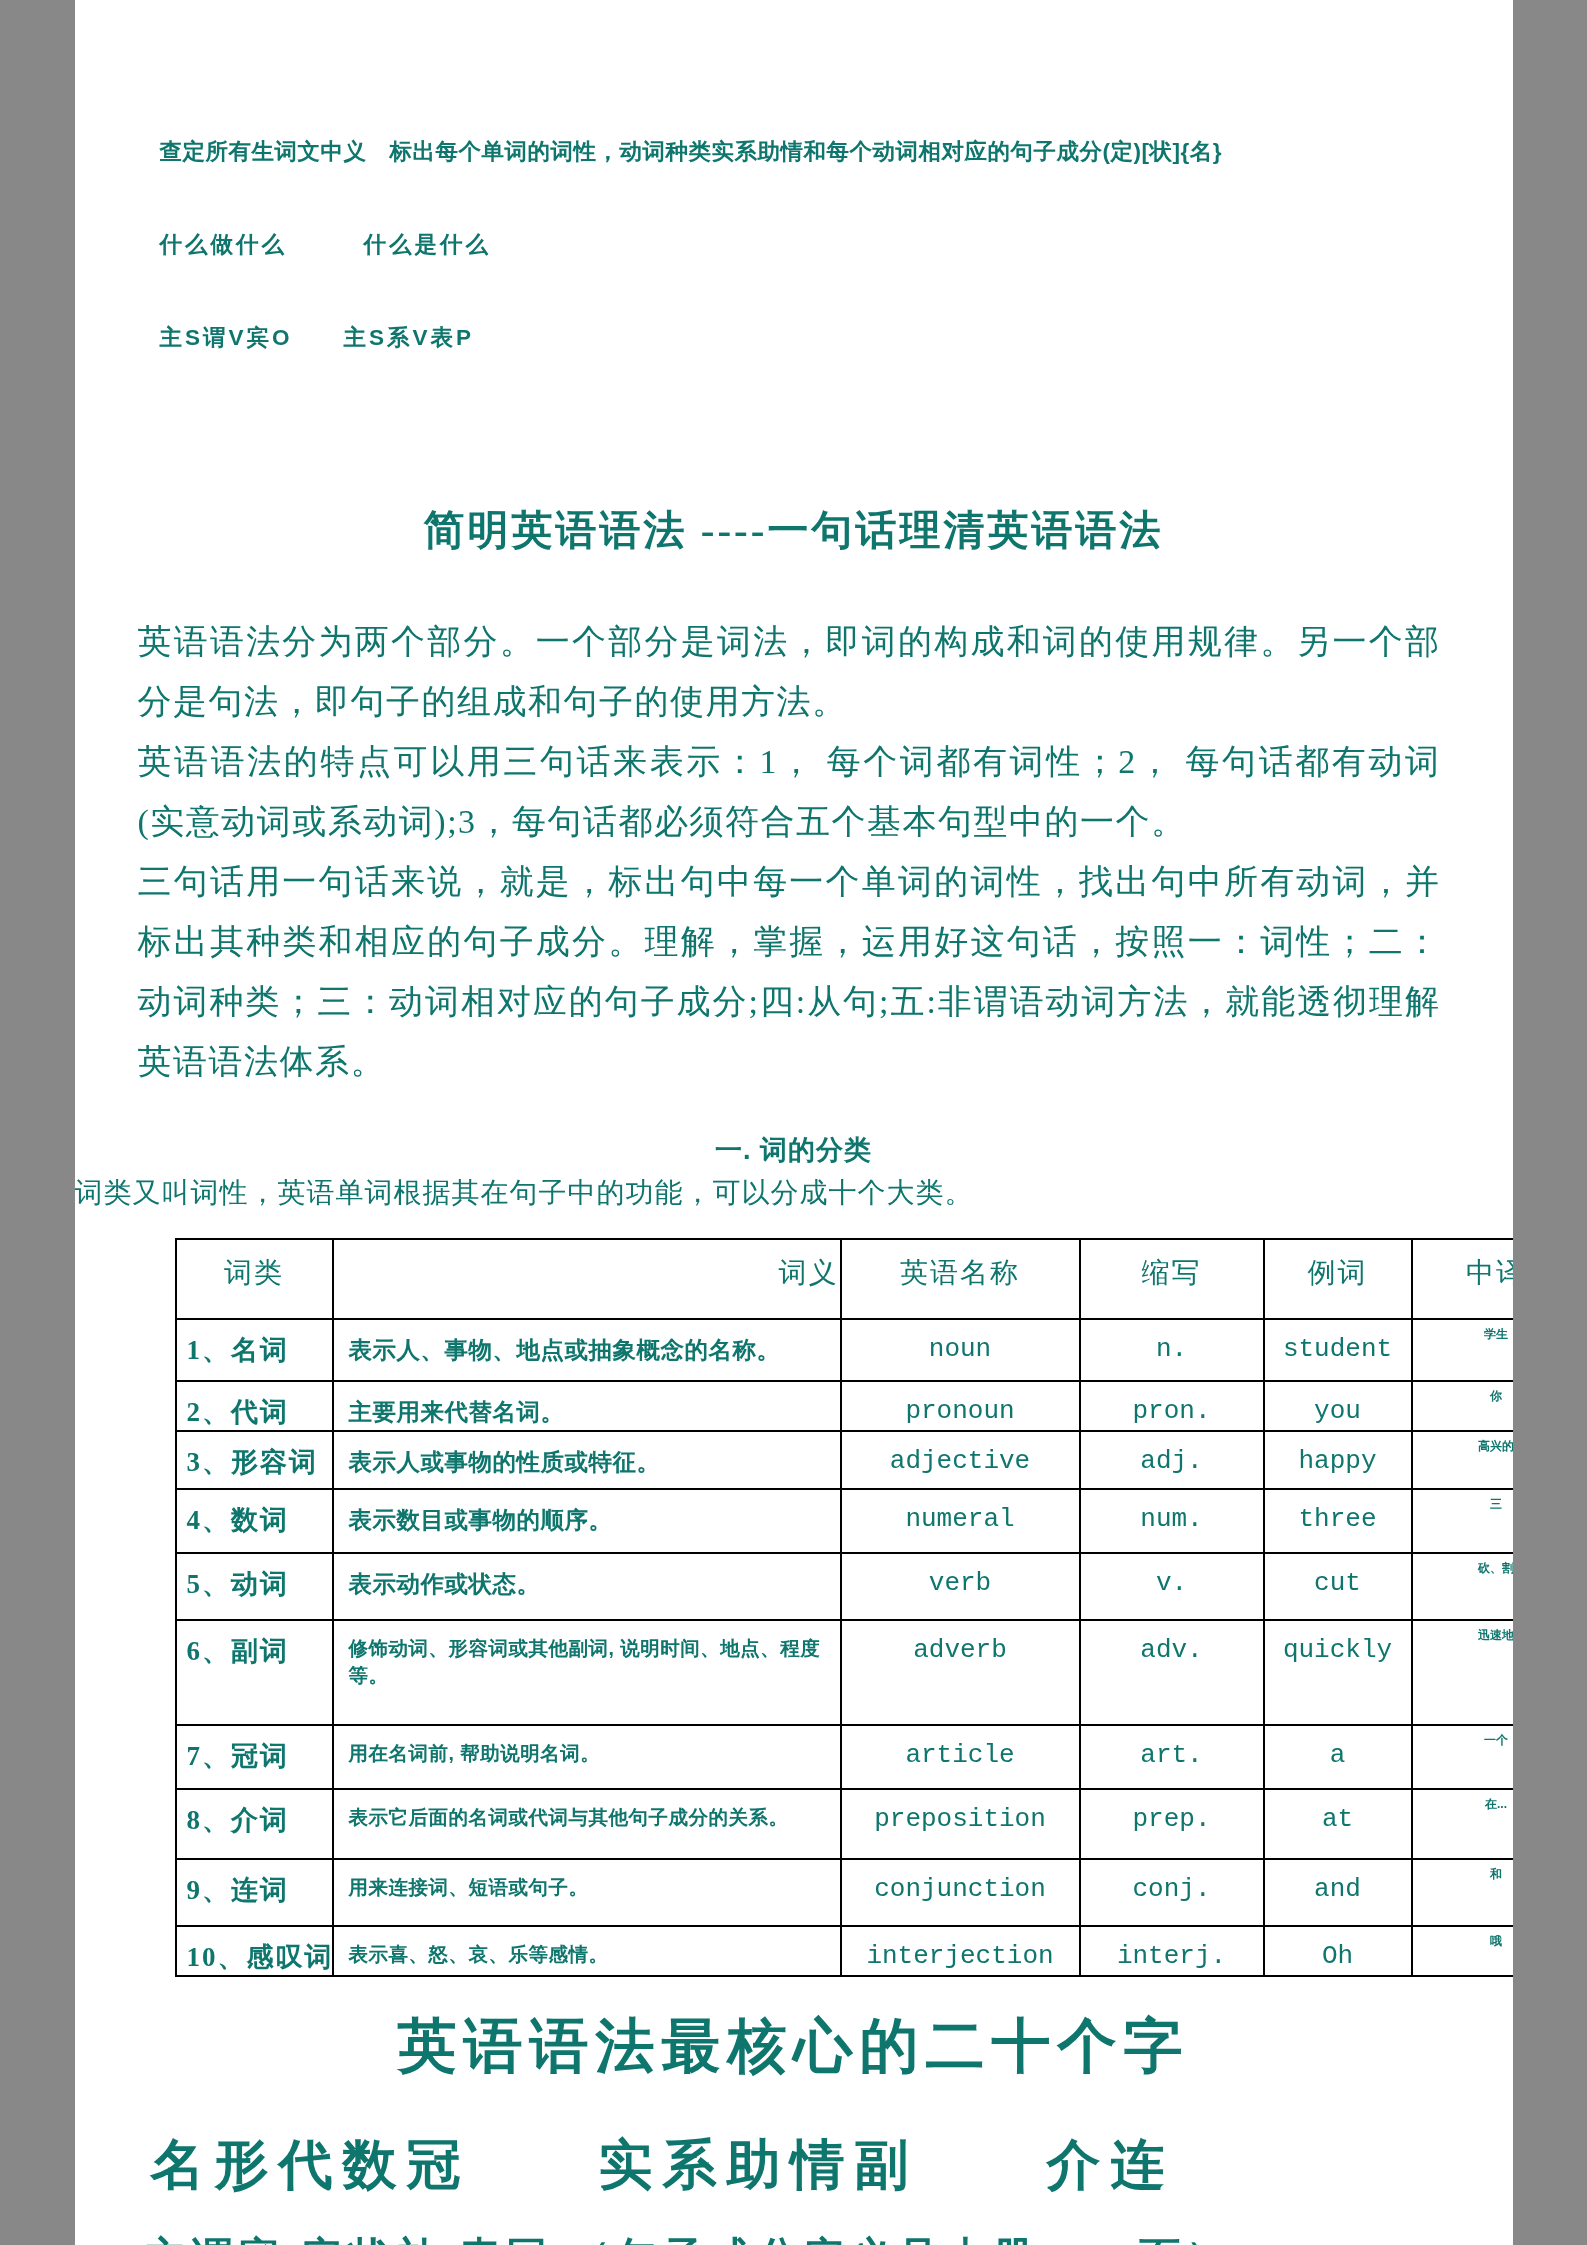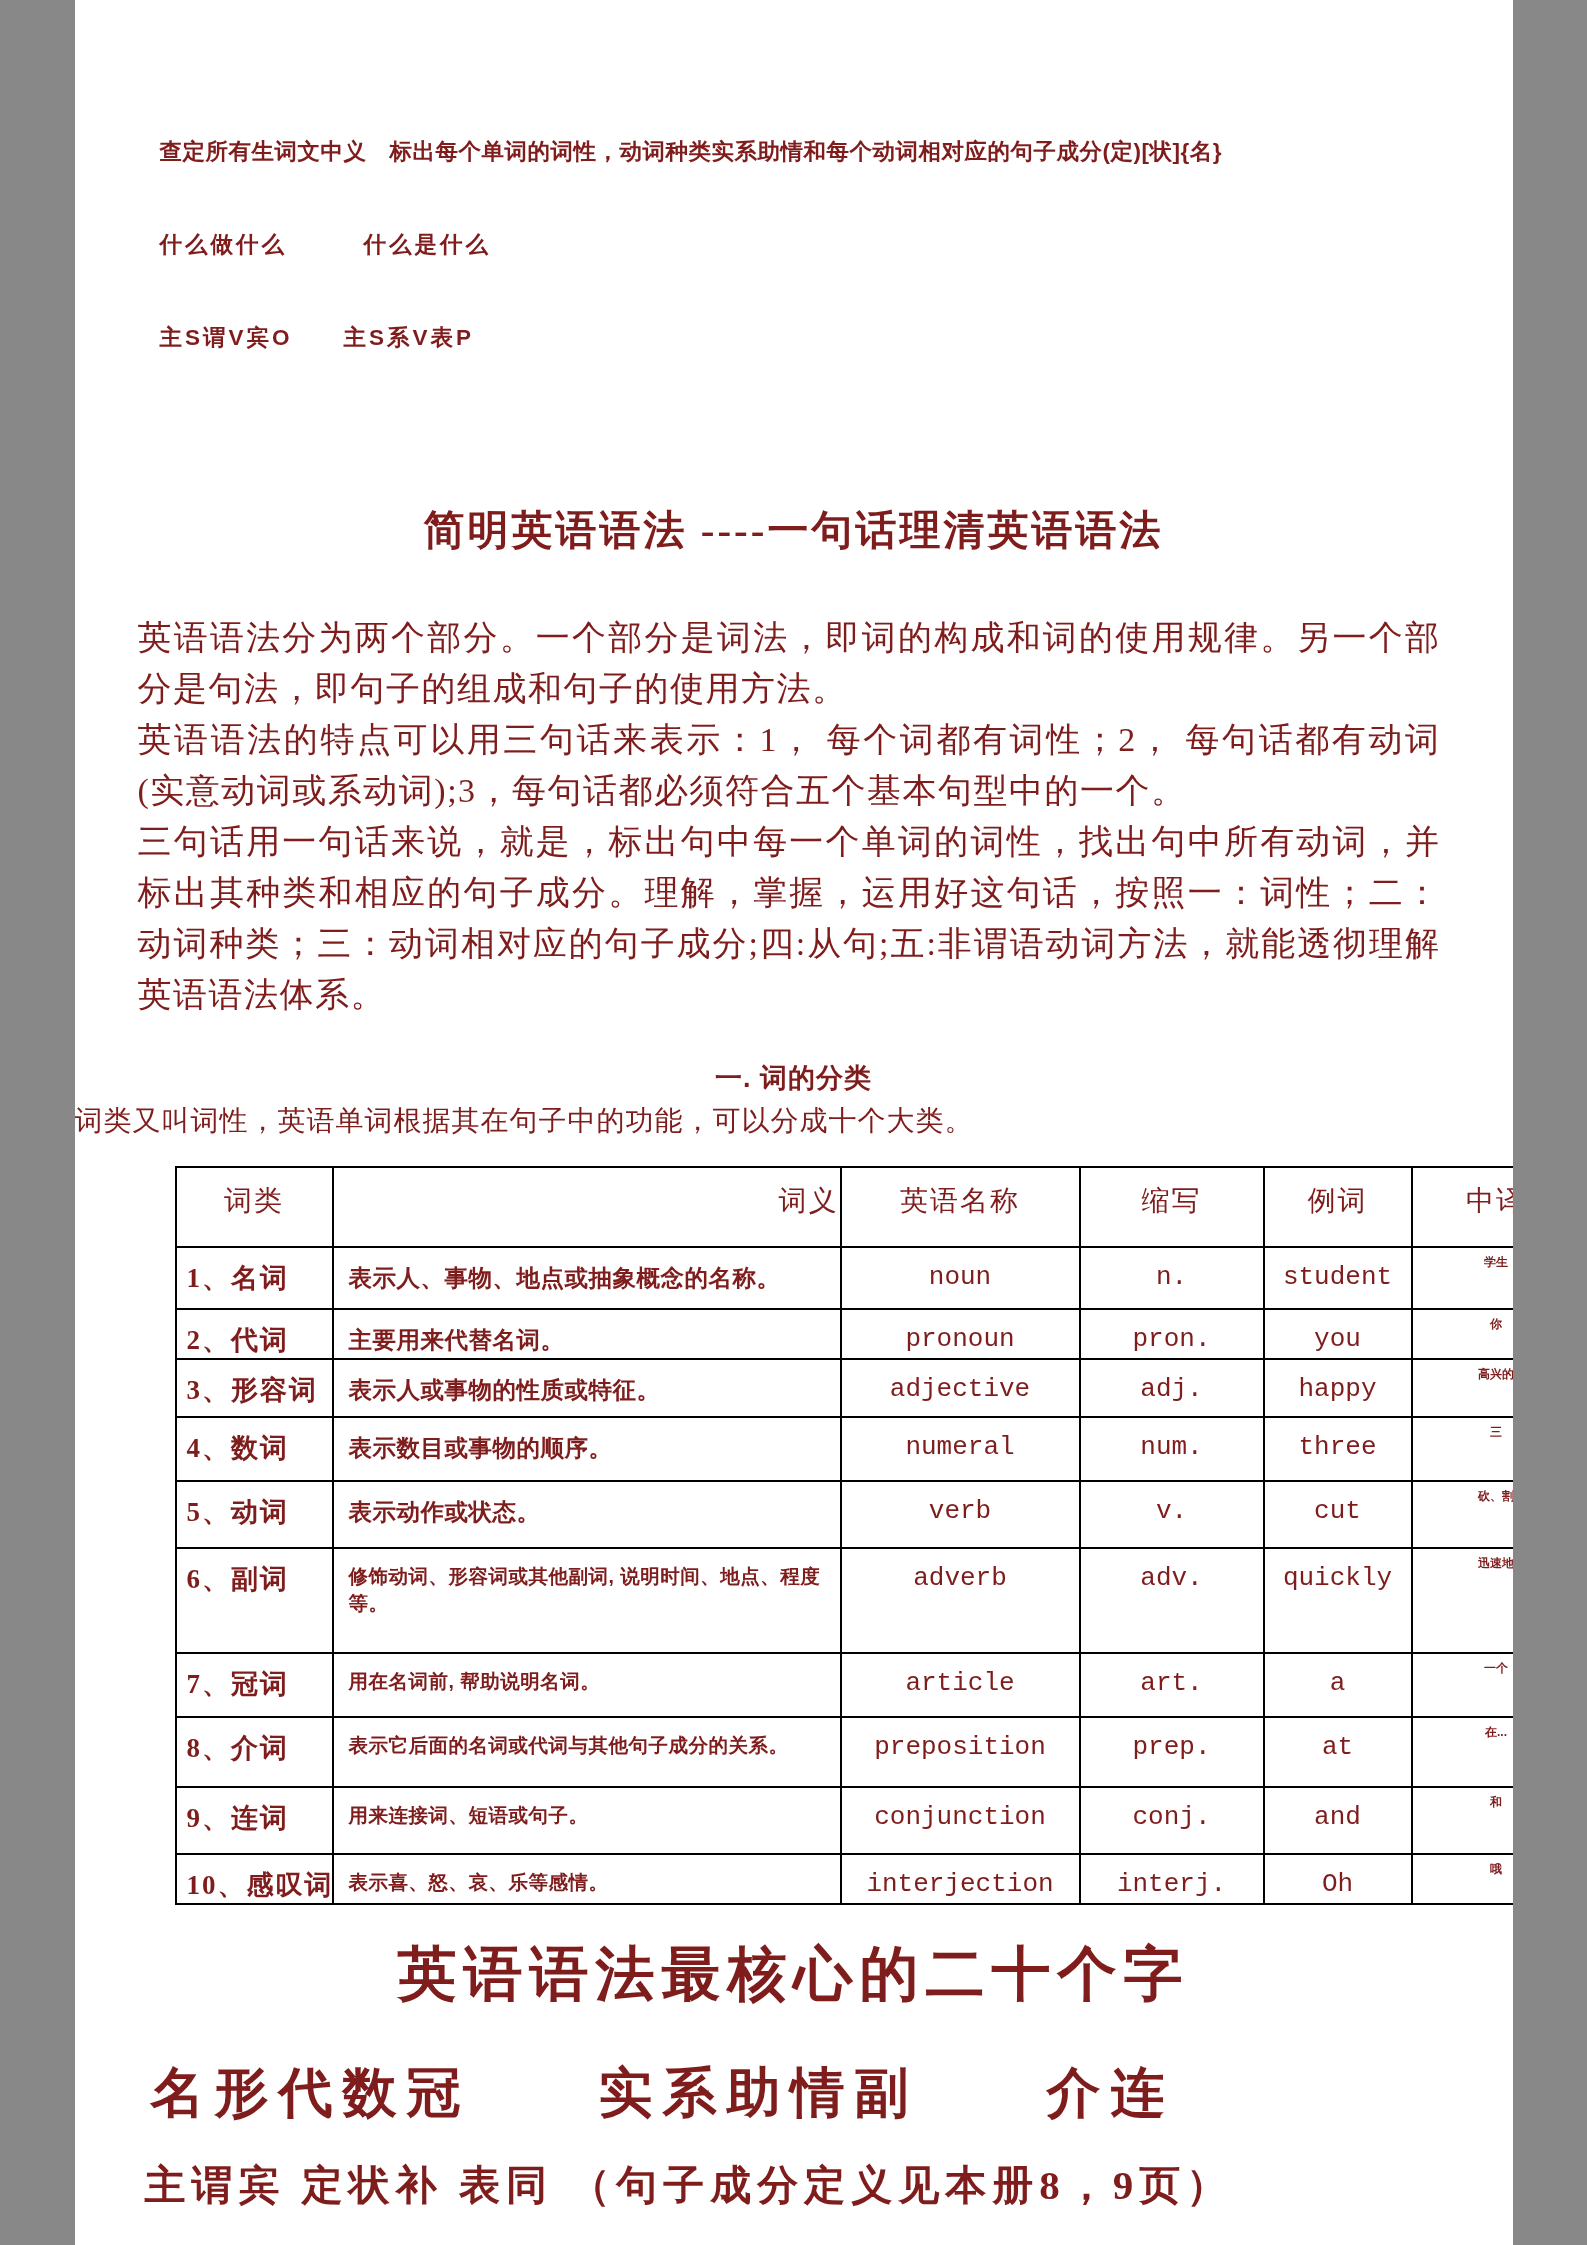--- a/index.html
+++ b/index.html
@@ -1,38 +1,38 @@
 <!DOCTYPE html>
 <html><head>
 <meta charset="utf-8">
 <style>
   html,body { margin:0; padding:0; background:#888; }
   .page {
     width:1438px; height:2245px; margin:0 auto; background:#ffffff;
-    position:relative; overflow:hidden; color:#7f1d1d;
+    position:relative; overflow:hidden; color:#0f766e;
     font-family:"Liberation Serif", serif;
   }
   
   .hdr {
     padding-top:74px; margin-left:85px; margin-right:70px;
     font-family:"Liberation Sans", sans-serif;
     font-weight:bold; font-size:22.5px; line-height:31px;
     white-space:pre-wrap;
   }
   .hdr-line1 { letter-spacing:0.5px; }
   .hdr-right { text-align:left; padding-right:170px; letter-spacing:3px; }
   
   .doc-title {
     margin-top:88px; text-align:center;
     font-size:41px; font-weight:bold; letter-spacing:3px;
   }
   
   .intro {
     margin:54px 72px 0 63px;
-    font-size:34px; line-height:51px; letter-spacing:1.5px;
+    font-size:34px; line-height:60px; letter-spacing:1.5px;
     text-align:justify;
   }
   
   .sec-h {
     margin-top:40px; text-align:center;
     font-family:"Liberation Sans", sans-serif;
     font-size:27px; font-weight:bold; letter-spacing:1px;
   }
   .sec-sub {
     margin-top:6px; text-align:left;

